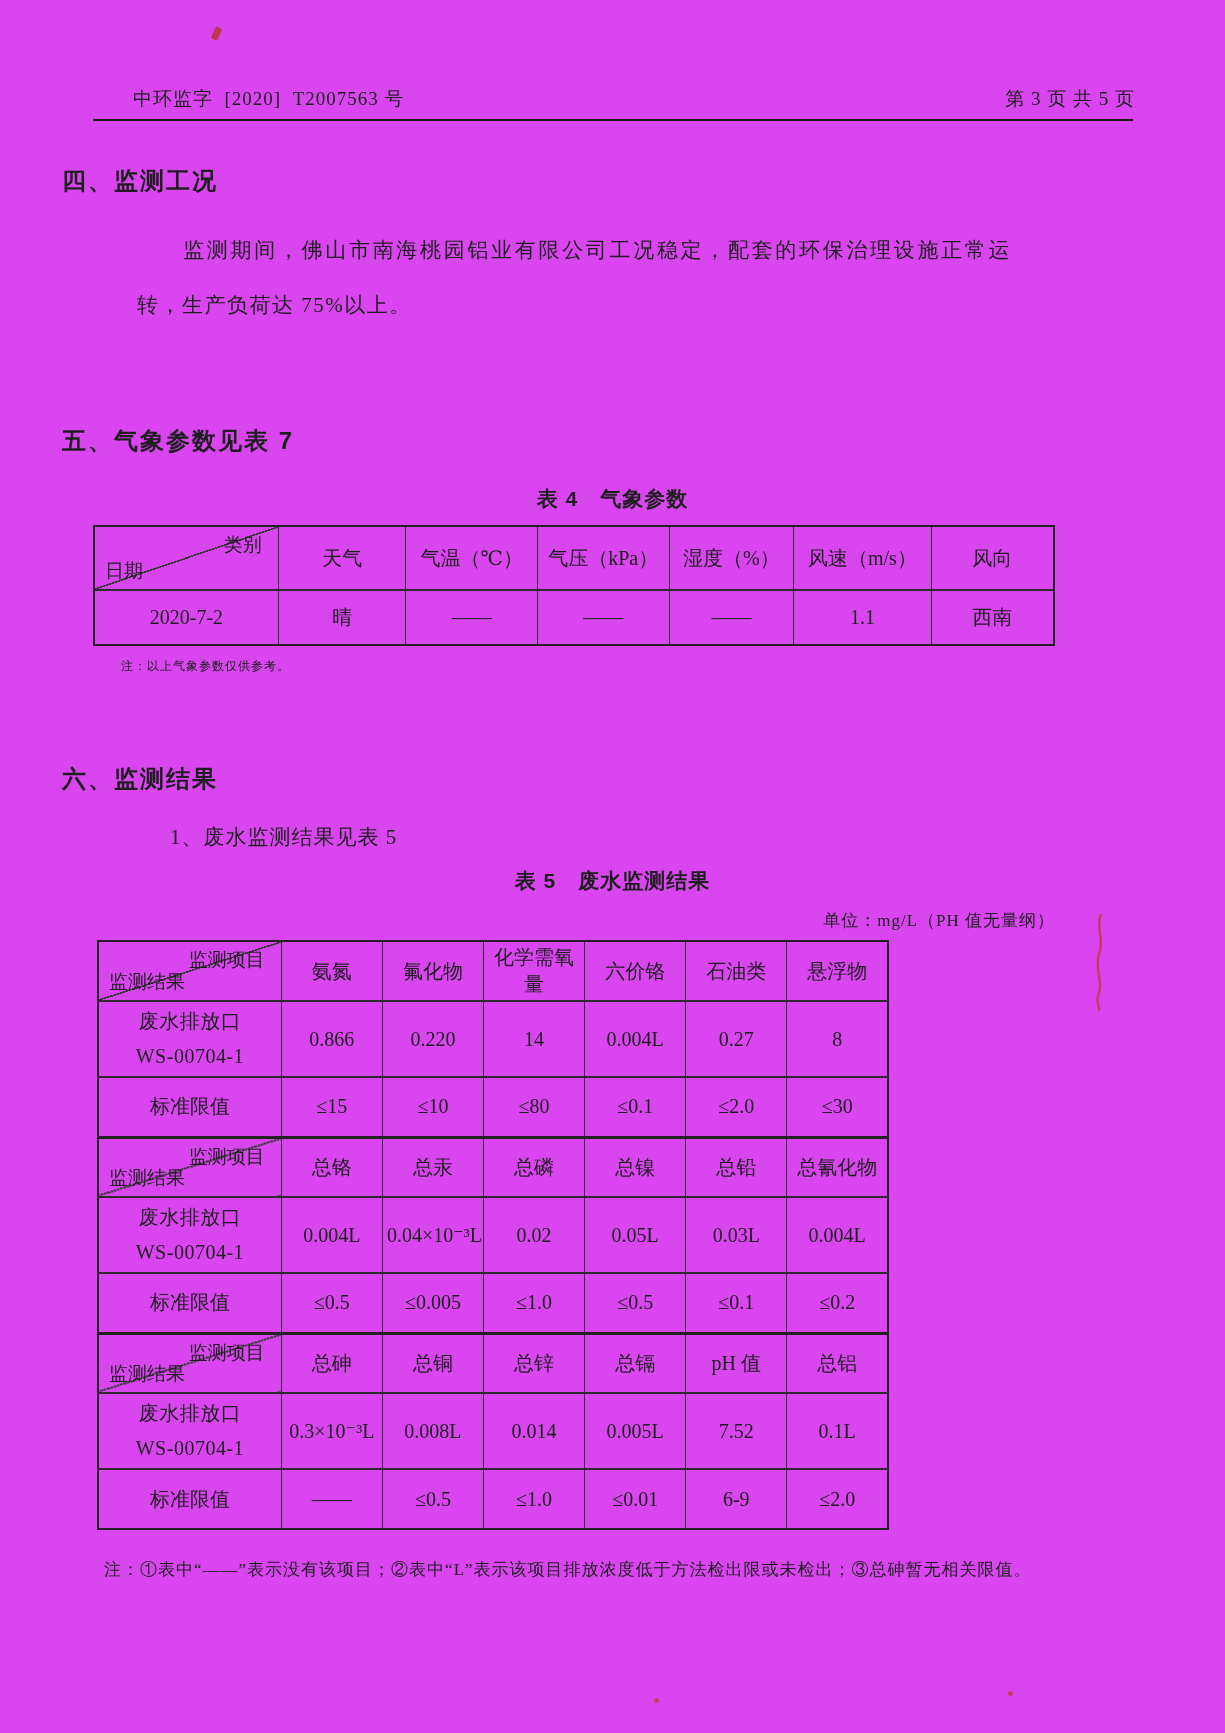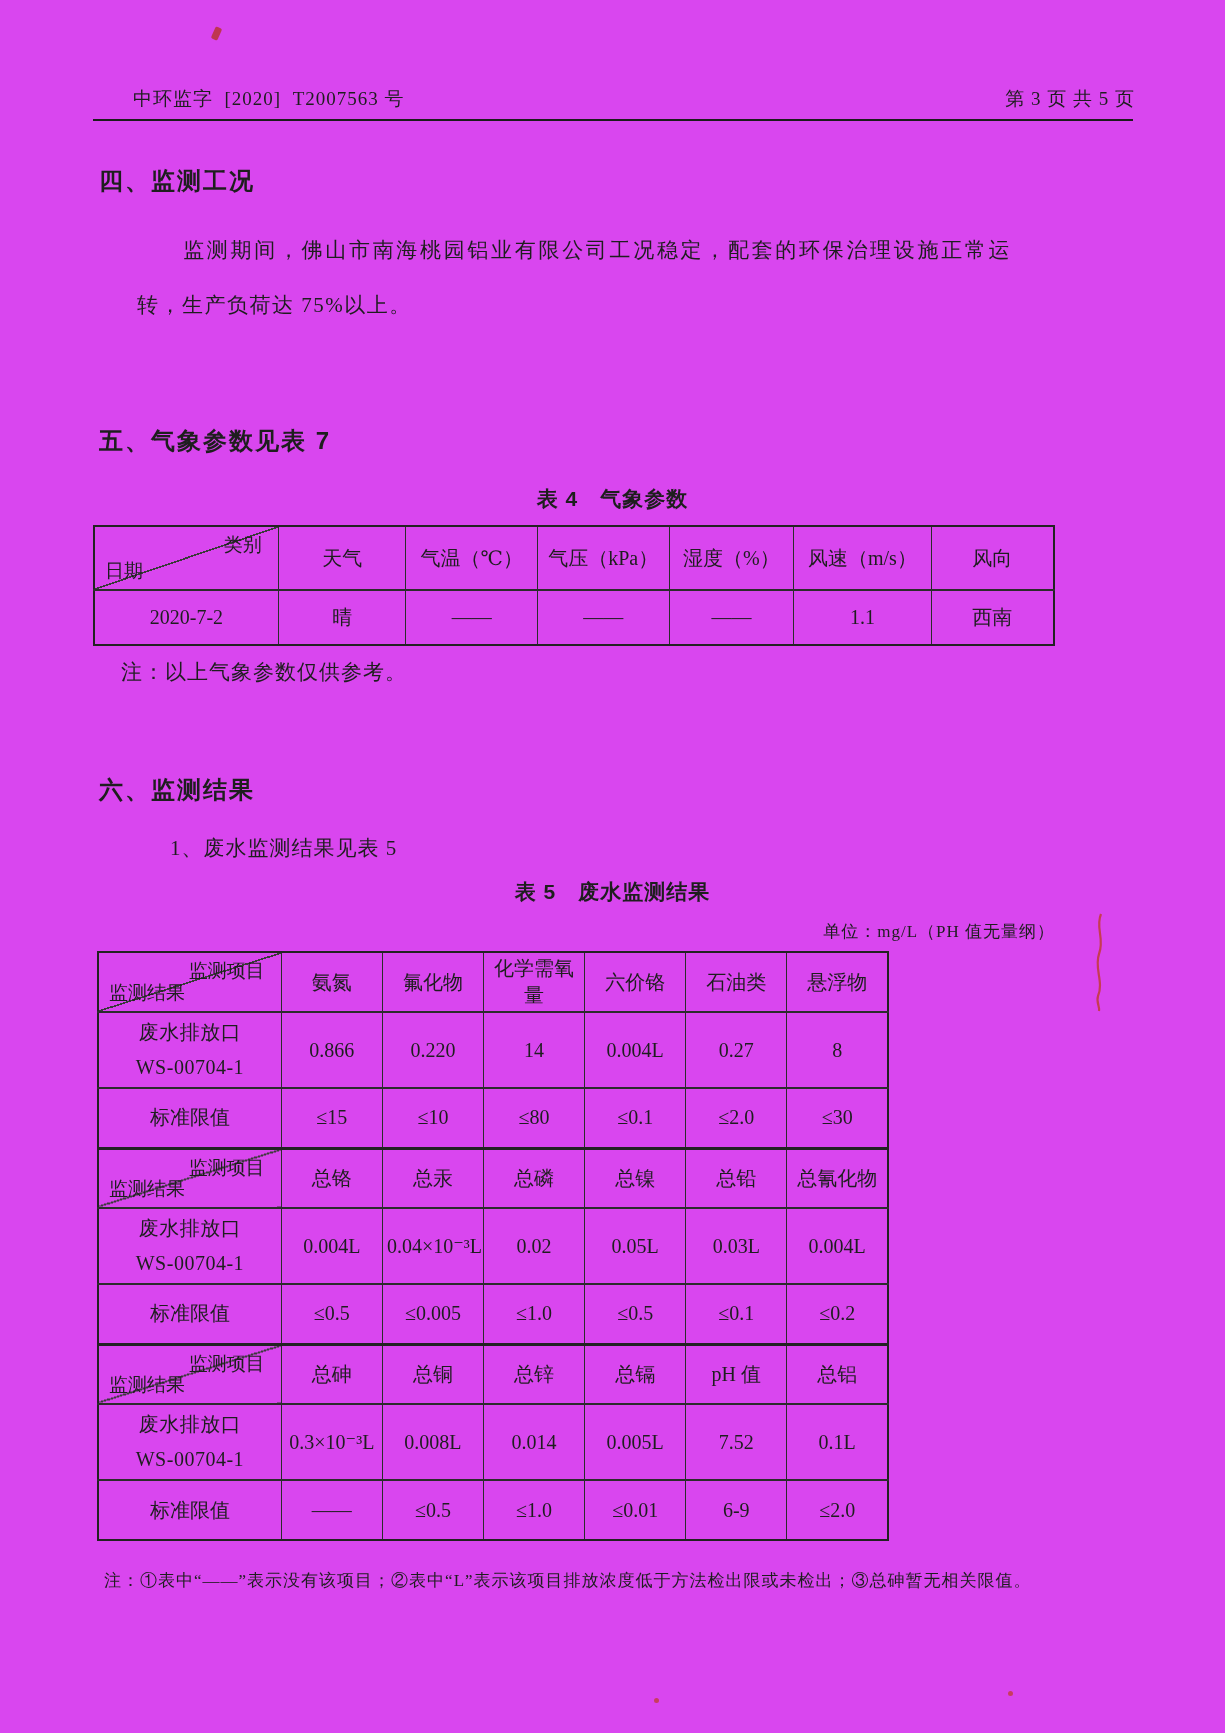--- a/index.html
+++ b/index.html
@@ -21,21 +21,21 @@
   }
   .doc-number { white-space:pre; }
   .rule {
     margin:7px 92px 0 93px;
     border-top:2.5px solid #1c1c1c;
   }
   
   .h-section {
     font-family:"Liberation Sans","DejaVu Sans",sans-serif;
     font-weight:700; font-size:24px; letter-spacing:2px;
-    margin-left:99px;
+    margin-left:62px;
   }
   .h4 { margin-top:44px; }
   .h5 { margin-top:92px; }
   .h6 { margin-top:88px; }
   .body-par {
     margin:26px 214px 0 137px;
     font-size:21px; line-height:2.62;
     text-align:justify; text-indent:2.2em;
     letter-spacing:1.5px;
   }
@@ -49,21 +49,21 @@
     text-align:center;
     margin-top:28px;
   }
   .cap5 { margin-top:16px; }
   .unit-line {
     margin:14px 170px 0 4px;
     text-align:right; font-size:17px; letter-spacing:1px;
   }
   .tbl-note {
     margin:12px 0 0 121px;
-    font-size:21px; letter-spacing:1px;
+    font-size:12px; letter-spacing:1px;
   }
   .tbl-note-2 {
     margin:20px 166px 0 104px;
     font-size:17px; line-height:2.3; letter-spacing:1px;
     text-align:justify;
   }
   
   table {
     border-collapse:collapse; table-layout:fixed;
     font-size:20px;

